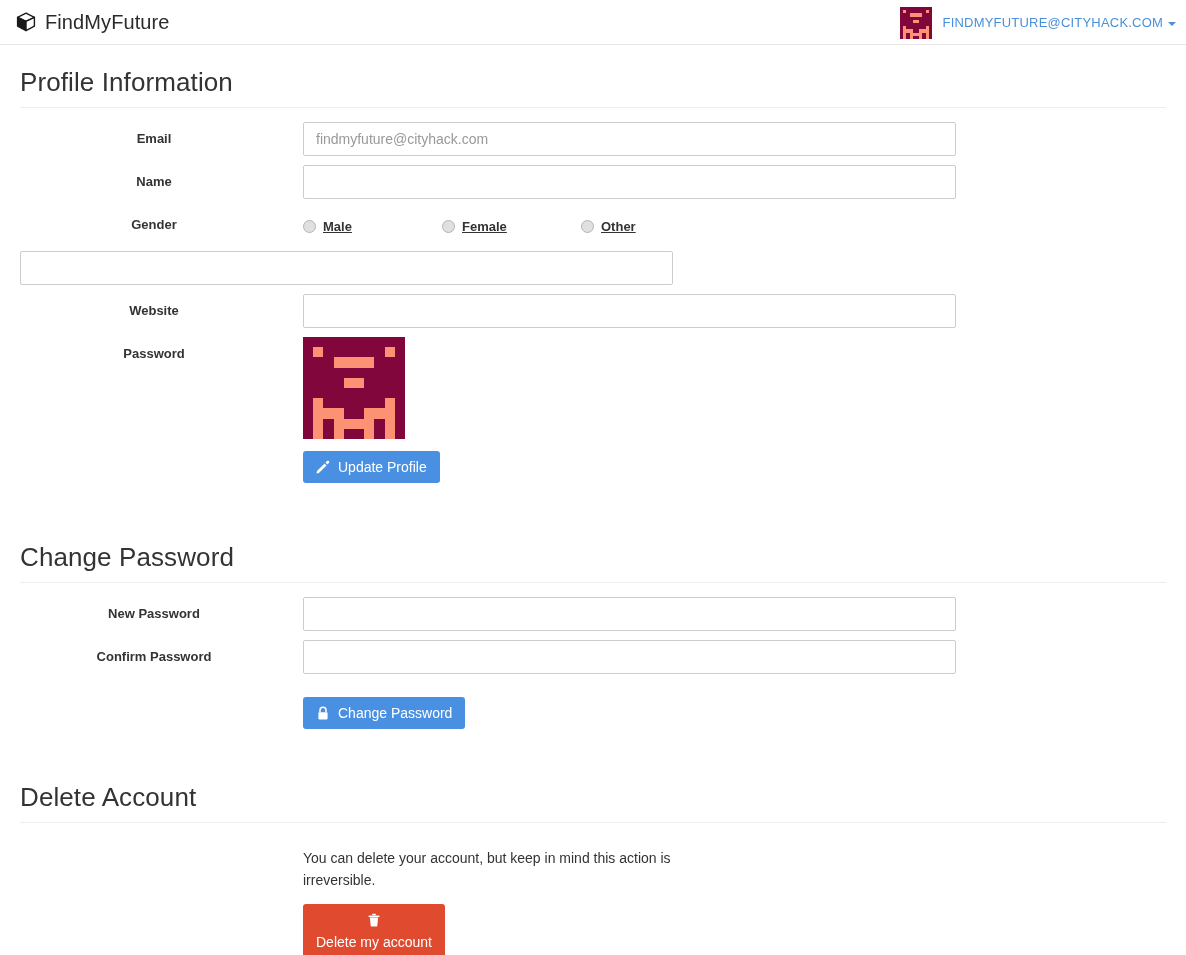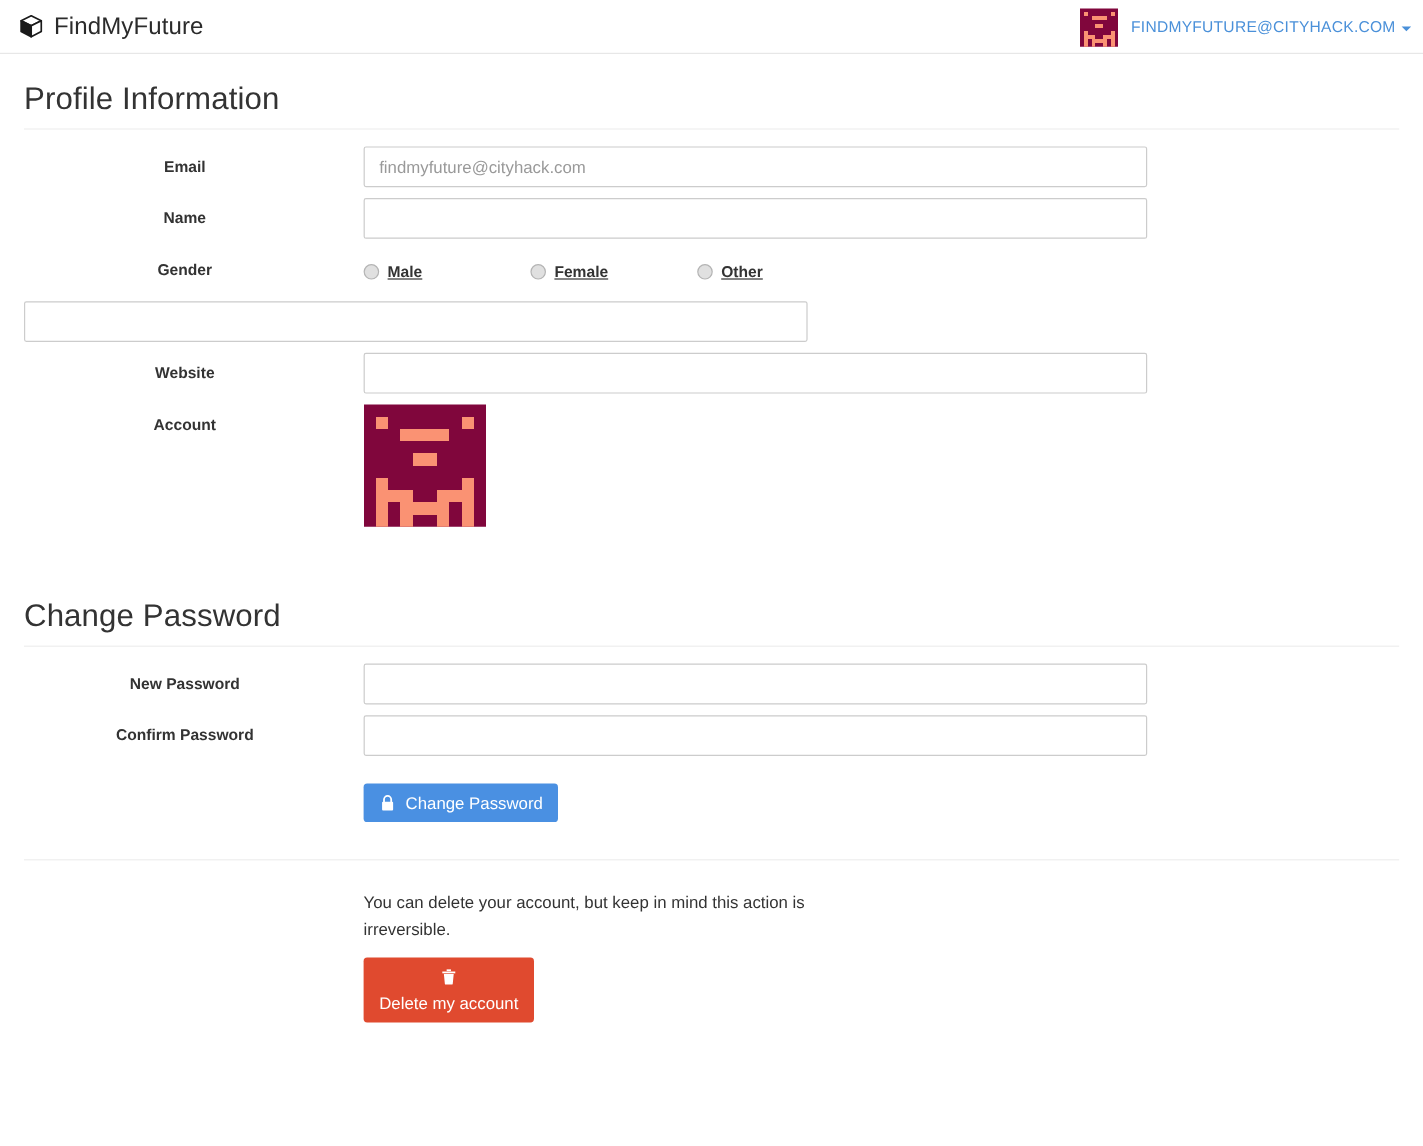--- a/index.html
+++ b/index.html
@@ -293,21 +293,21 @@
     </div>
 
     <div class="form-row">
       <div class="form-label">Website</div>
       <div class="form-control-wrap">
         <input class="form-control" type="text" placeholder="" style="">
       </div>
     </div>
 
     <div class="form-row">
-      <div class="form-label">Account</div>
+      <div class="form-label">Password</div>
       <div class="form-control-wrap gravatar-wrap">
         <span class="gravatar-img">
           <svg id="gravatar-svg" viewBox="0 0 10 10" width="102" height="102" shape-rendering="crispEdges" aria-hidden="true">
               <rect x="0" y="0" width="10" height="10" fill="#80063c"></rect>
               <rect x="1" y="1" width="1" height="1" fill="#fa9273"></rect>
               <rect x="8" y="1" width="1" height="1" fill="#fa9273"></rect>
               <rect x="3" y="2" width="1" height="1" fill="#fa9273"></rect>
               <rect x="4" y="2" width="1" height="1" fill="#fa9273"></rect>
               <rect x="5" y="2" width="1" height="1" fill="#fa9273"></rect>
               <rect x="6" y="2" width="1" height="1" fill="#fa9273"></rect>
@@ -326,20 +326,31 @@
               <rect x="4" y="8" width="1" height="1" fill="#fa9273"></rect>
               <rect x="5" y="8" width="1" height="1" fill="#fa9273"></rect>
               <rect x="6" y="8" width="1" height="1" fill="#fa9273"></rect>
               <rect x="8" y="8" width="1" height="1" fill="#fa9273"></rect>
               <rect x="1" y="9" width="1" height="1" fill="#fa9273"></rect>
               <rect x="3" y="9" width="1" height="1" fill="#fa9273"></rect>
               <rect x="6" y="9" width="1" height="1" fill="#fa9273"></rect>
               <rect x="8" y="9" width="1" height="1" fill="#fa9273"></rect>
             </svg>
         </span>
+        <div class="btn-row">
+          <button class="btn btn-primary" type="button">
+            <span class="btn-icon">
+              <svg viewBox="0 0 14 14" width="14" height="14" aria-hidden="true">
+                <path d="M1 11.1 L8.6 3.5 L10.5 5.4 L2.9 13 L0.6 13.4 Z" fill="#ffffff"></path>
+                <path d="M9.5 2.6 L11 1.1 A1.3 1.3 0 0 1 12.9 3 L11.4 4.5 Z" fill="#ffffff"></path>
+              </svg>
+            </span>
+            <span>Update Profile</span>
+          </button>
+        </div>
       </div>
     </div>
 
   </div>
 
   <div class="spacer-profile"></div>
 
   <h1 class="section-title">Change Password</h1>
   <hr class="hr">
 
@@ -373,20 +384,21 @@
             <span>Change Password</span>
           </button>
         </div>
       </div>
     </div>
 
   </div>
 
   <div class="spacer-pw"></div>
 
+  <h1 class="section-title">Delete Account</h1>
   <hr class="hr">
 
   <div class="form">
     <div class="form-row">
       <div class="form-label"></div>
       <div class="form-control-wrap">
         <p class="delete-text">You can delete your account, but keep in mind this action is irreversible.</p>
         <div class="delete-btn-row">
           <button class="btn btn-danger" type="button">
             <span class="btn-icon">

